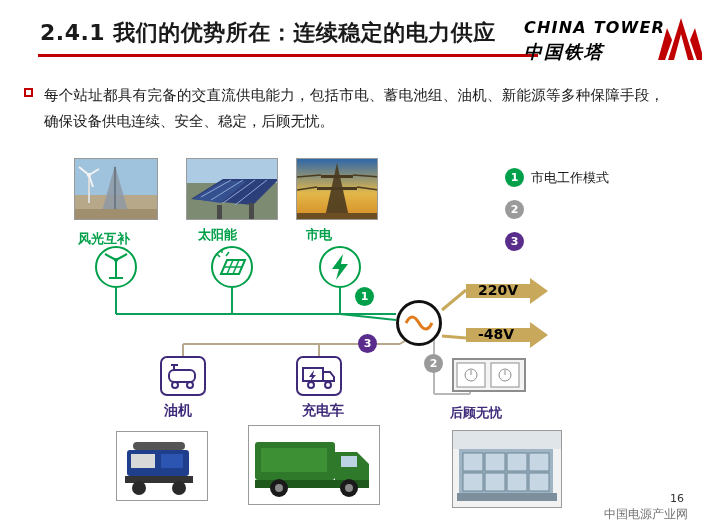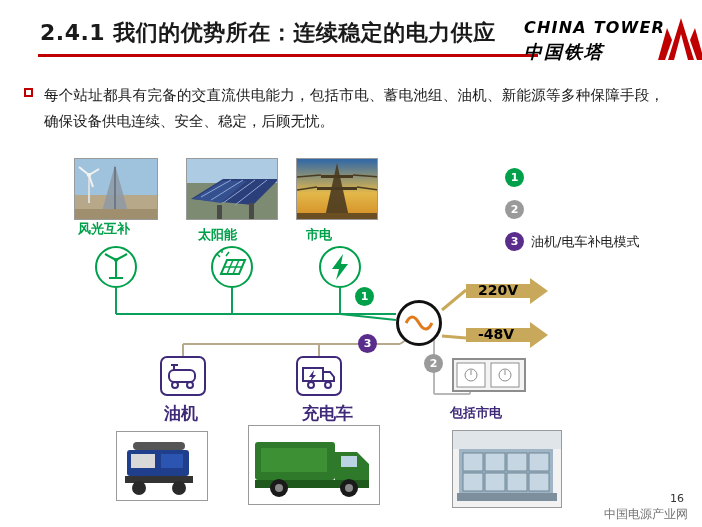--- a/index.html
+++ b/index.html
@@ -99,21 +99,21 @@
   #photo-grid  { left: 296px; top: 10px; width: 82px; height: 62px; }
 
   
   .src-label {
     position: absolute;
     font-size: 13px;
     color: #00a04a;
     font-weight: bold;
     white-space: nowrap;
   }
-  #label-wind  { left: 78px;  top: 72px; }
+  #label-wind  { left: 78px;  top: 82px; }
   #label-solar { left: 198px; top: 78px; }
   #label-grid  { left: 306px; top: 78px; }
 
   
   .circ-icon {
     position: absolute;
     width: 42px; height: 42px;
     border-radius: 50%;
     border: 2px solid #00a04a;
     background: #ffffff;
@@ -128,21 +128,21 @@
     width: 46px; height: 40px;
     border-radius: 7px;
     border: 2px solid #3f2a7a;
     background: #ffffff;
   }
   #icon-diesel { left: 160px; top: 208px; }
   #icon-truck  { left: 296px; top: 208px; }
 
   .eq-label {
     position: absolute;
-    font-size: 17px; font-weight: bold;
+    font-size: 14px; font-weight: bold;
     color: #3f2a7a;
     white-space: nowrap;
   }
   #label-diesel { left: 164px; top: 254px; }
   #label-truck  { left: 302px; top: 254px; }
   #label-battery {
     position: absolute;
     left: 450px; top: 256px;
     font-size: 13px; font-weight: bold;
     color: #3f2a7a;
@@ -389,45 +389,45 @@
   <div style="position:absolute;left:452px;top:210px;width:74px;height:34px;border:2px solid #8d8d8d;background:#f4f4f4;">
     <svg width="70" height="30" viewBox="0 0 70 30">
       <rect x="3" y="3" width="28" height="24" fill="#ffffff" stroke="#8d8d8d"></rect>
       <rect x="37" y="3" width="28" height="24" fill="#ffffff" stroke="#8d8d8d"></rect>
       <circle cx="17" cy="15" r="6" fill="none" stroke="#8d8d8d"></circle>
       <circle cx="51" cy="15" r="6" fill="none" stroke="#8d8d8d"></circle>
       <line x1="17" y1="15" x2="17" y2="10" stroke="#8d8d8d"></line>
       <line x1="51" y1="15" x2="51" y2="10" stroke="#8d8d8d"></line>
     </svg>
   </div>
-  <div id="label-battery">包括市电</div>
+  <div id="label-battery">后顾无忧</div>
 
   <div id="inverter">
     <svg width="40" height="40" viewBox="0 0 40 40">
       <path d="M7 20 q6 -12 13 0 q7 12 13 0" fill="none" stroke="#e07a1a" stroke-width="3"></path>
     </svg>
   </div>
 
   <div class="marker" id="marker-1">1</div>
   <div class="marker" id="marker-3">3</div>
   <div class="marker" id="marker-2">2</div>
 
   <div class="volt-label" id="volt-220">220V</div>
   <div class="volt-label" id="volt-48">-48V</div>
 
   <div id="legend">
     <div class="legend-row">
       <div class="legend-bullet" style="background:#00a04a;">1</div>
+      <div class="legend-text">市电工作模式</div>
     </div>
     <div class="legend-row">
       <div class="legend-bullet" style="background:#9a9a9a;">2</div>
     </div>
     <div class="legend-row">
       <div class="legend-bullet" style="background:#5a2d8c;">3</div>
-      <div class="legend-text">油机/电车补电模式</div>
     </div>
   </div>
 
   <div id="photo-gen">
     <svg width="90" height="68" viewBox="0 0 90 68">
       <rect width="90" height="68" fill="#ffffff"></rect>
       <rect x="10" y="18" width="62" height="26" rx="3" fill="#1f3f8c"></rect>
       <rect x="14" y="22" width="24" height="14" fill="#d8d8d8"></rect>
       <rect x="44" y="22" width="22" height="14" fill="#2b55b0"></rect>
       <rect x="8" y="44" width="68" height="7" fill="#333"></rect>

